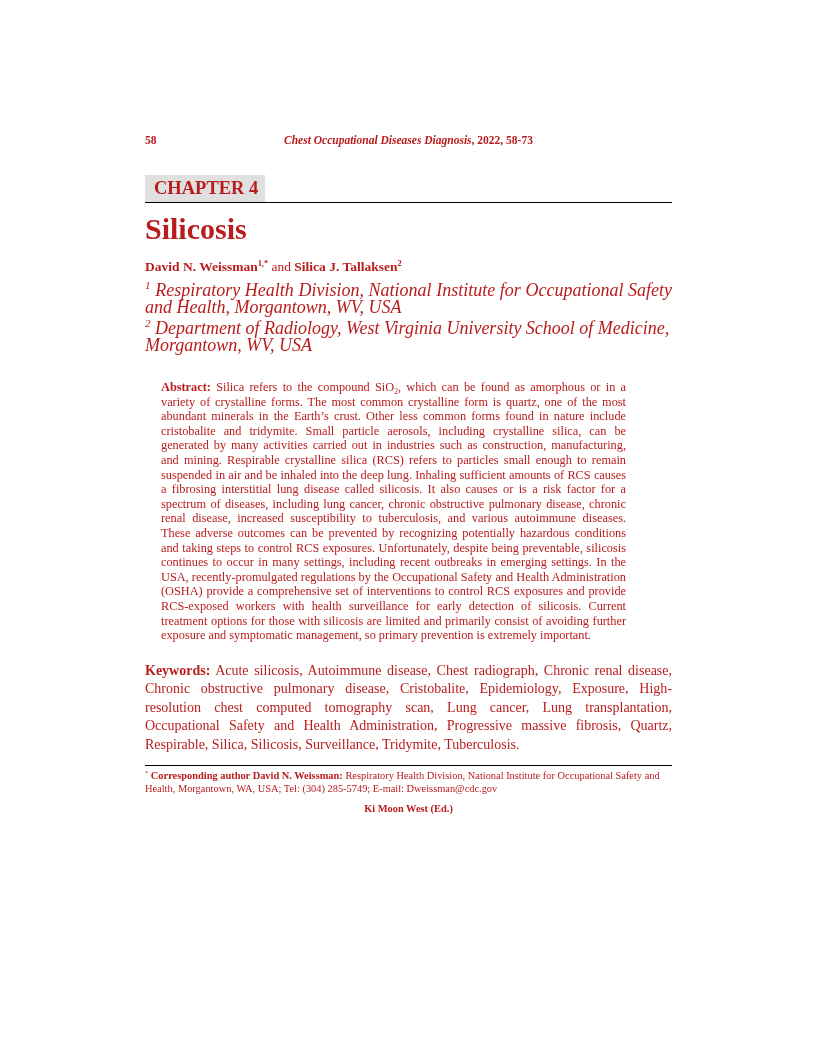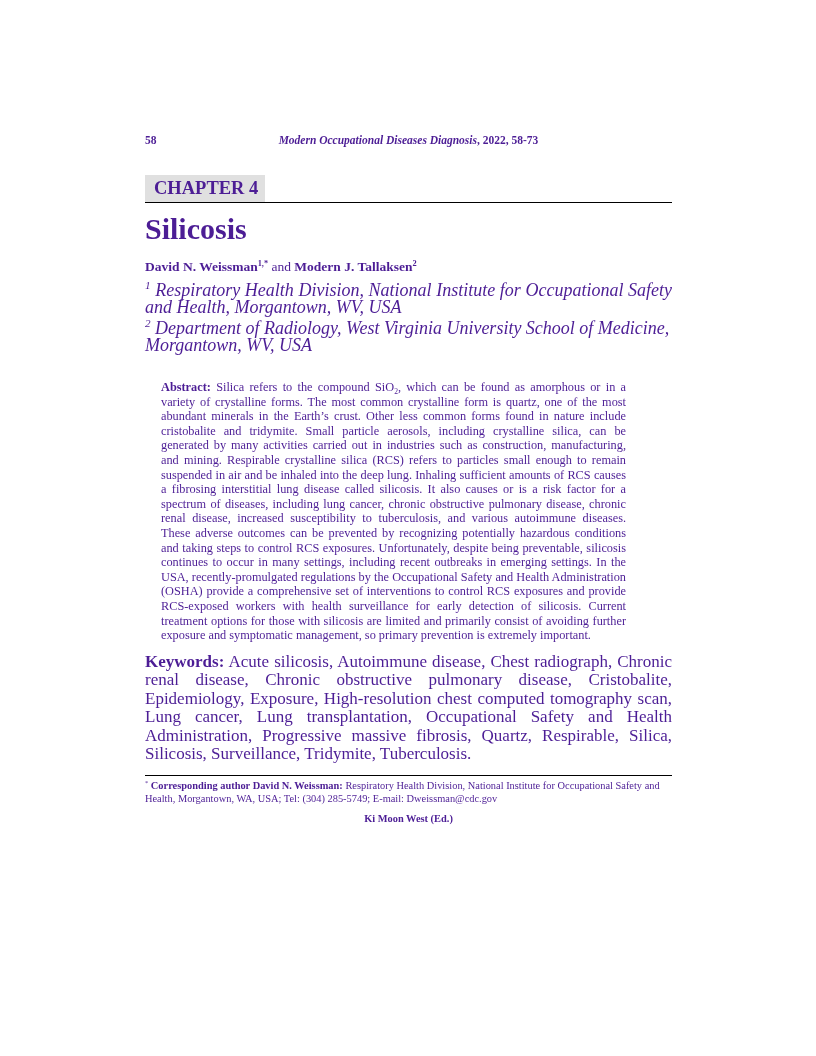--- a/index.html
+++ b/index.html
@@ -2,21 +2,21 @@
 <html><head>
 <meta charset="utf-8">
 <style>
   * { margin: 0; padding: 0; box-sizing: border-box; }
   html, body { background: #ffffff; }
   .page {
     position: relative;
     width: 816px;
     height: 872px;
     background: #ffffff;
-    color: #4c1d95;
+    color: #b91c1c;
     font-family: "Liberation Serif", "DejaVu Serif", serif;
     overflow: hidden;
   }
   .content {
     position: absolute;
     left: 145px;
     top: 133px;
     width: 527px;
   }
   .header-row {
@@ -60,22 +60,22 @@
   .abstract {
     margin-top: 26px;
     margin-left: 16px;
     width: 465px;
     font-size: 12.3px;
     line-height: 14.6px;
     text-align: justify;
   }
   .abstract b { font-weight: bold; }
   .keywords {
-    margin-top: 10px;
-    font-size: 17px;
+    margin-top: 19px;
+    font-size: 14px;
     line-height: 18.5px;
     text-align: justify;
   }
   .keywords b { font-weight: bold; }
   .footnote {
     margin-top: 11px;
     border-top: 1.2px solid #000;
     padding-top: 3px;
     font-size: 10.4px;
     line-height: 13px;
@@ -86,32 +86,32 @@
   .fn-rights { text-align: center; font-weight: bold; }
 </style>
 </head>
 <body>
 
 <div class="page">
   <div class="content">
 
     <div class="header-row">
       <span class="page-num">58</span>
-      <span class="running-title"><span class="rt-italic">Modern Occupational Diseases Diagnosis</span><span class="rt-rest">, 2022, 58-73</span></span>
+      <span class="running-title"><span class="rt-italic">Chest Occupational Diseases Diagnosis</span><span class="rt-rest">, 2022, 58-73</span></span>
     </div>
 
     <div class="chapter-row">
       <span class="chapter-banner">CHAPTER 4</span>
     </div>
 
     <div class="head-rule"></div>
 
     <h1 class="title">Silicosis</h1>
 
-    <p class="authors"><b>David N. Weissman</b><sup class="sup-b">1,*</sup><span> and </span><b>Modern J. Tallaksen</b><sup class="sup-b">2</sup></p>
+    <p class="authors"><b>David N. Weissman</b><sup class="sup-b">1,*</sup><span> and </span><b>Silica J. Tallaksen</b><sup class="sup-b">2</sup></p>
 
     <p class="affil affil-1"><sup>1</sup> <span>Respiratory Health Division, National Institute for Occupational Safety and Health, Morgantown, WV, USA</span></p>
 
     <p class="affil affil-2"><sup>2</sup> <span>Department of Radiology, West Virginia University School of Medicine, Morgantown, WV, USA</span></p>
 
     <p class="abstract"><b>Abstract:</b> <span>Silica refers to the compound SiO</span><sub>2</sub><span>, which can be found as amorphous or in a variety of crystalline forms. The most common crystalline form is quartz, one of the most abundant minerals in the Earth’s crust. Other less common forms found in nature include cristobalite and tridymite. Small particle aerosols, including crystalline silica, can be generated by many activities carried out in industries such as construction, manufacturing, and mining. Respirable crystalline silica (RCS) refers to particles small enough to remain suspended in air and be inhaled into the deep lung. Inhaling sufficient amounts of RCS causes a fibrosing interstitial lung disease called silicosis. It also causes or is a risk factor for a spectrum of diseases, including lung cancer, chronic obstructive pulmonary disease, chronic renal disease, increased susceptibility to tuberculosis, and various autoimmune diseases. These adverse outcomes can be prevented by recognizing potentially hazardous conditions and taking steps to control RCS exposures. Unfortunately, despite being preventable, silicosis continues to occur in many settings, including recent outbreaks in emerging settings. In the USA, recently-promulgated regulations by the Occupational Safety and Health Administration (OSHA) provide a comprehensive set of interventions to control RCS exposures and provide RCS-exposed workers with health surveillance for early detection of silicosis. Current treatment options for those with silicosis are limited and primarily consist of avoiding further exposure and symptomatic management, so primary prevention is extremely important.</span></p>
 
     <p class="keywords"><b>Keywords:</b> <span>Acute silicosis, Autoimmune disease, Chest radiograph, Chronic renal disease, Chronic obstructive pulmonary disease, Cristobalite, Epidemiology, Exposure, High-resolution chest computed tomography scan, Lung cancer, Lung transplantation, Occupational Safety and Health Administration, Progressive massive fibrosis, Quartz, Respirable, Silica, Silicosis, Surveillance, Tridymite, Tuberculosis.</span></p>
 
     <div class="footnote">

